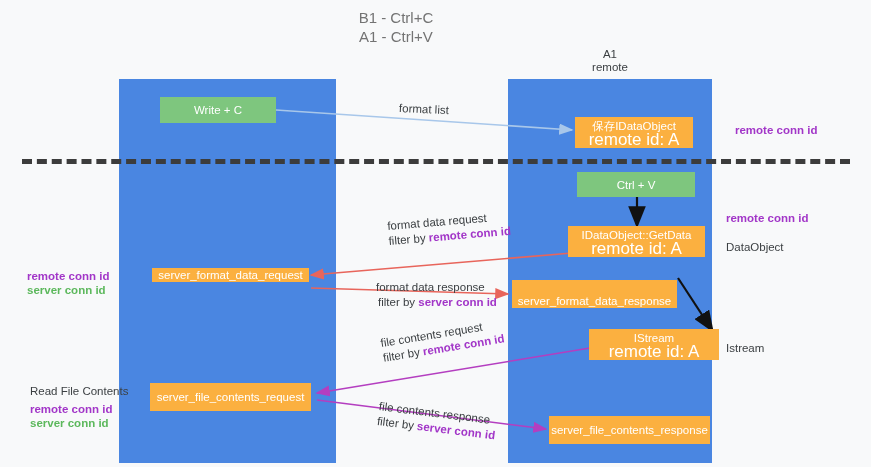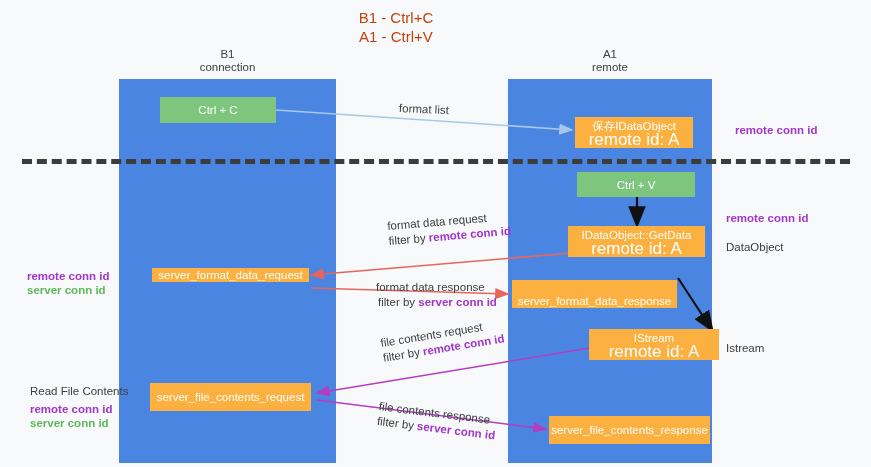--- a/index.html
+++ b/index.html
@@ -18,21 +18,21 @@
     background: #f8f9fa;
     overflow: hidden;
   }
 
   
   .title {
     position: absolute;
     left: 0;
     width: 792px;
     text-align: center;
-    color: #c2410c;
+    color: #737373;
     font-size: 15px;
     line-height: 19px;
     white-space: pre;
   }
 
   
   .column {
     position: absolute;
     background: #4a86e1;
   }
@@ -103,22 +103,20 @@
   }
 </style>
 </head>
 <body>
 
 <div id="canvas">
 
   <div class="title" style="top:8px;">B1 - Ctrl+C
 A1 - Ctrl+V</div>
 
-  <div class="col-header" style="left:119px; top:48px; width:217px;">B1
-connection</div>
   <div class="col-header" style="left:508px; top:48px; width:204px;">A1
 remote</div>
 
   <div class="column" style="left:119px; top:79px; width:217px; height:384px;"></div>
   <div class="column" style="left:508px; top:79px; width:204px; height:384px;"></div>
 
   <svg class="wires" viewBox="0 0 871 467">
     <defs>
       <marker id="ah-blue" markerWidth="9" markerHeight="7" refX="8" refY="3.5" orient="auto">
         <polygon points="0 0, 9 3.5, 0 7" fill="#a8c7ea"></polygon>
@@ -145,21 +143,21 @@
     <line x1="678" y1="278" x2="712" y2="330" stroke="#111111" stroke-width="2.2" marker-end="url(#ah-black)"></line>
 
     <line x1="590" y1="348" x2="317" y2="393" stroke="#b43ec0" stroke-width="1.6" marker-end="url(#ah-purple)"></line>
 
     <line x1="317" y1="400" x2="546" y2="429" stroke="#b43ec0" stroke-width="1.6" marker-end="url(#ah-purple)"></line>
   </svg>
 
   <div class="divider" style="left:22px; top:159px; width:828px;"></div>
 
   <div class="box green" style="left:160px; top:97px; width:116px; height:26px;">
-    <span>Ctrl + C</span>
+    <span>Write + C</span>
   </div>
 
   <div class="box orange" style="left:575px; top:117px; width:118px; height:31px;">
     <span>保存IDataObject</span>
     <span class="box-line2">remote id: A</span>
   </div>
 
   <div class="box green" style="left:577px; top:172px; width:118px; height:25px;">
     <span>Ctrl + V</span>
   </div>

